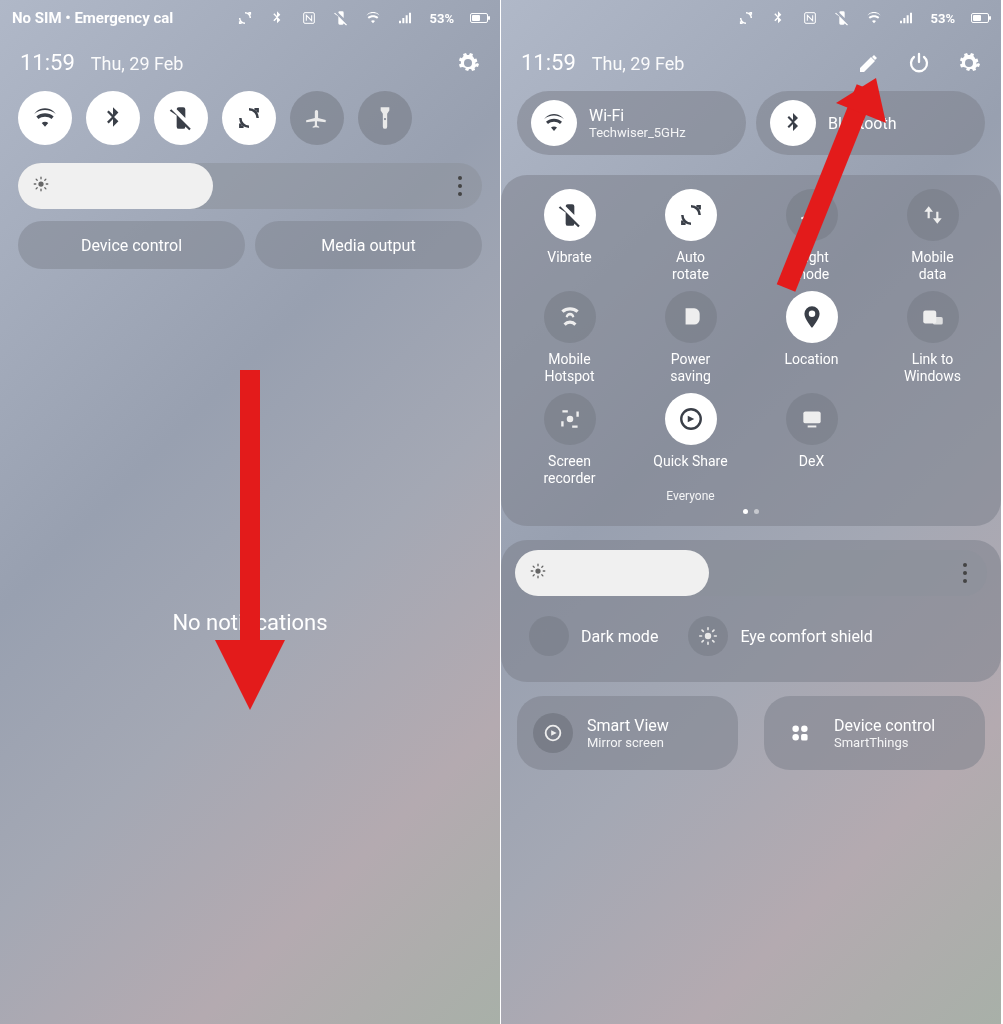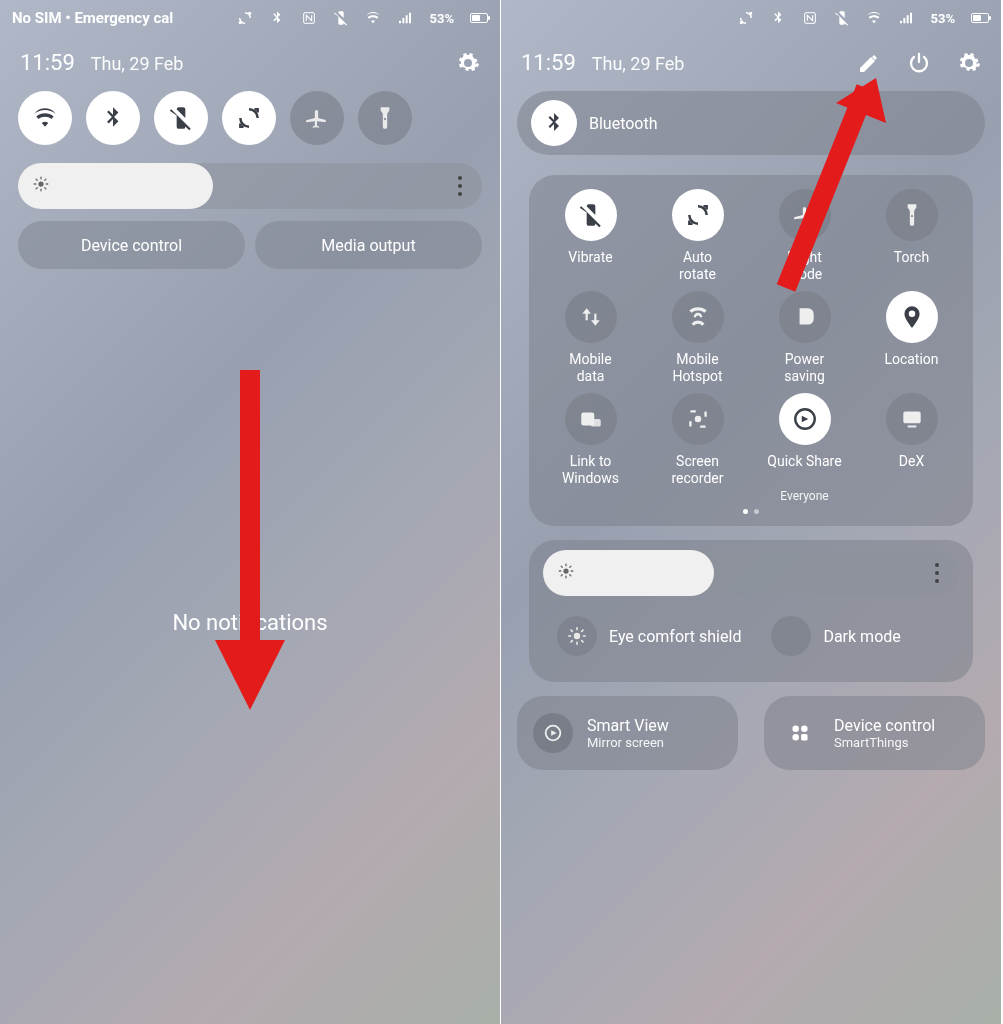--- a/index.html
+++ b/index.html
@@ -79,21 +79,21 @@
   }
   .no-notif {
     position:absolute; left:0; right:0; top:610px;
     text-align:center; color:#fff; font-size:22px;
   }
   .arrow-down {
     position:absolute; left:50%; top:370px; transform:translateX(-50%);
   }
   
   .card {
-    margin: 10px 28px 14px;
+    margin: 10px 0 14px;
     background: rgba(125,130,140,.55);
     border-radius:26px;
     padding:14px 10px 12px;
   }
   .wifi-row { display:flex; gap:10px; padding:6px 16px 10px; }
   .wifi-pill {
     flex:1; background:rgba(125,130,140,.55); border-radius:34px;
     height:64px; display:flex; align-items:center; gap:12px; padding:0 14px;
     color:#fff;
   }
@@ -366,20 +366,31 @@
       <svg>
           <use href="#i-gear"></use>
         </svg>
     </div>
   </div>
 
   <div class="wifi-row">
     <div class="wifi-pill">
       <div class="circ">
           <svg>
+            <use href="#i-wifi"></use>
+          </svg>
+        </div>
+      <div class="wifi-txt">
+        <div class="t1">Wi-Fi</div>
+        <div class="t2">Techwiser_5GHz</div>
+      </div>
+    </div>
+    <div class="wifi-pill">
+      <div class="circ">
+          <svg>
             <use href="#i-bt"></use>
           </svg>
         </div>
       <div class="wifi-txt">
           <div class="t1">Bluetooth</div>
         </div>
     </div>
   </div>
 
   <div class="card">
@@ -402,28 +413,20 @@
 rotate</div>
         </div>
         <div class="tile">
           <div class="circ qs-off">
             <svg style="color:#eee">
               <use href="#i-airplane"></use>
             </svg>
           </div>
           <div class="lbl" style="white-space: pre-line;">Flight
 mode</div>
-        </div>
-        <div class="tile">
-          <div class="circ qs-off">
-            <svg style="color:#eee">
-              <use href="#i-torch"></use>
-            </svg>
-          </div>
-          <div class="lbl" style="white-space: pre-line;">Torch</div>
         </div>
         <div class="tile">
           <div class="circ qs-off">
             <svg style="color:#eee">
               <use href="#i-updown"></use>
             </svg>
           </div>
           <div class="lbl" style="white-space: pre-line;">Mobile
 data</div>
         </div>
@@ -506,32 +509,32 @@
             <span></span>
             <span></span>
             <span></span>
           </span>
         </span>
     </div>
     <div class="comfort-row">
       <div class="comfort-item">
         <div class="circ">
             <svg width="22" height="22" style="color:#e8e8e8">
-              <use href="#i-sun"></use>
-            </svg>
-          </div>
-        <span>Eye comfort shield</span>
+              <use href="#i-moon"></use>
+            </svg>
+          </div>
+        <span>Dark mode</span>
       </div>
       <div class="comfort-item">
         <div class="circ">
             <svg width="22" height="22" style="color:#e8e8e8">
-              <use href="#i-moon"></use>
-            </svg>
-          </div>
-        <span>Dark mode</span>
+              <use href="#i-sun"></use>
+            </svg>
+          </div>
+        <span>Eye comfort shield</span>
       </div>
     </div>
   </div>
 
   <div class="bottom-row">
     <div class="bot-pill">
       <div class="circ">
           <svg width="22" height="22" style="color:#eee">
             <use href="#i-cast"></use>
           </svg>

